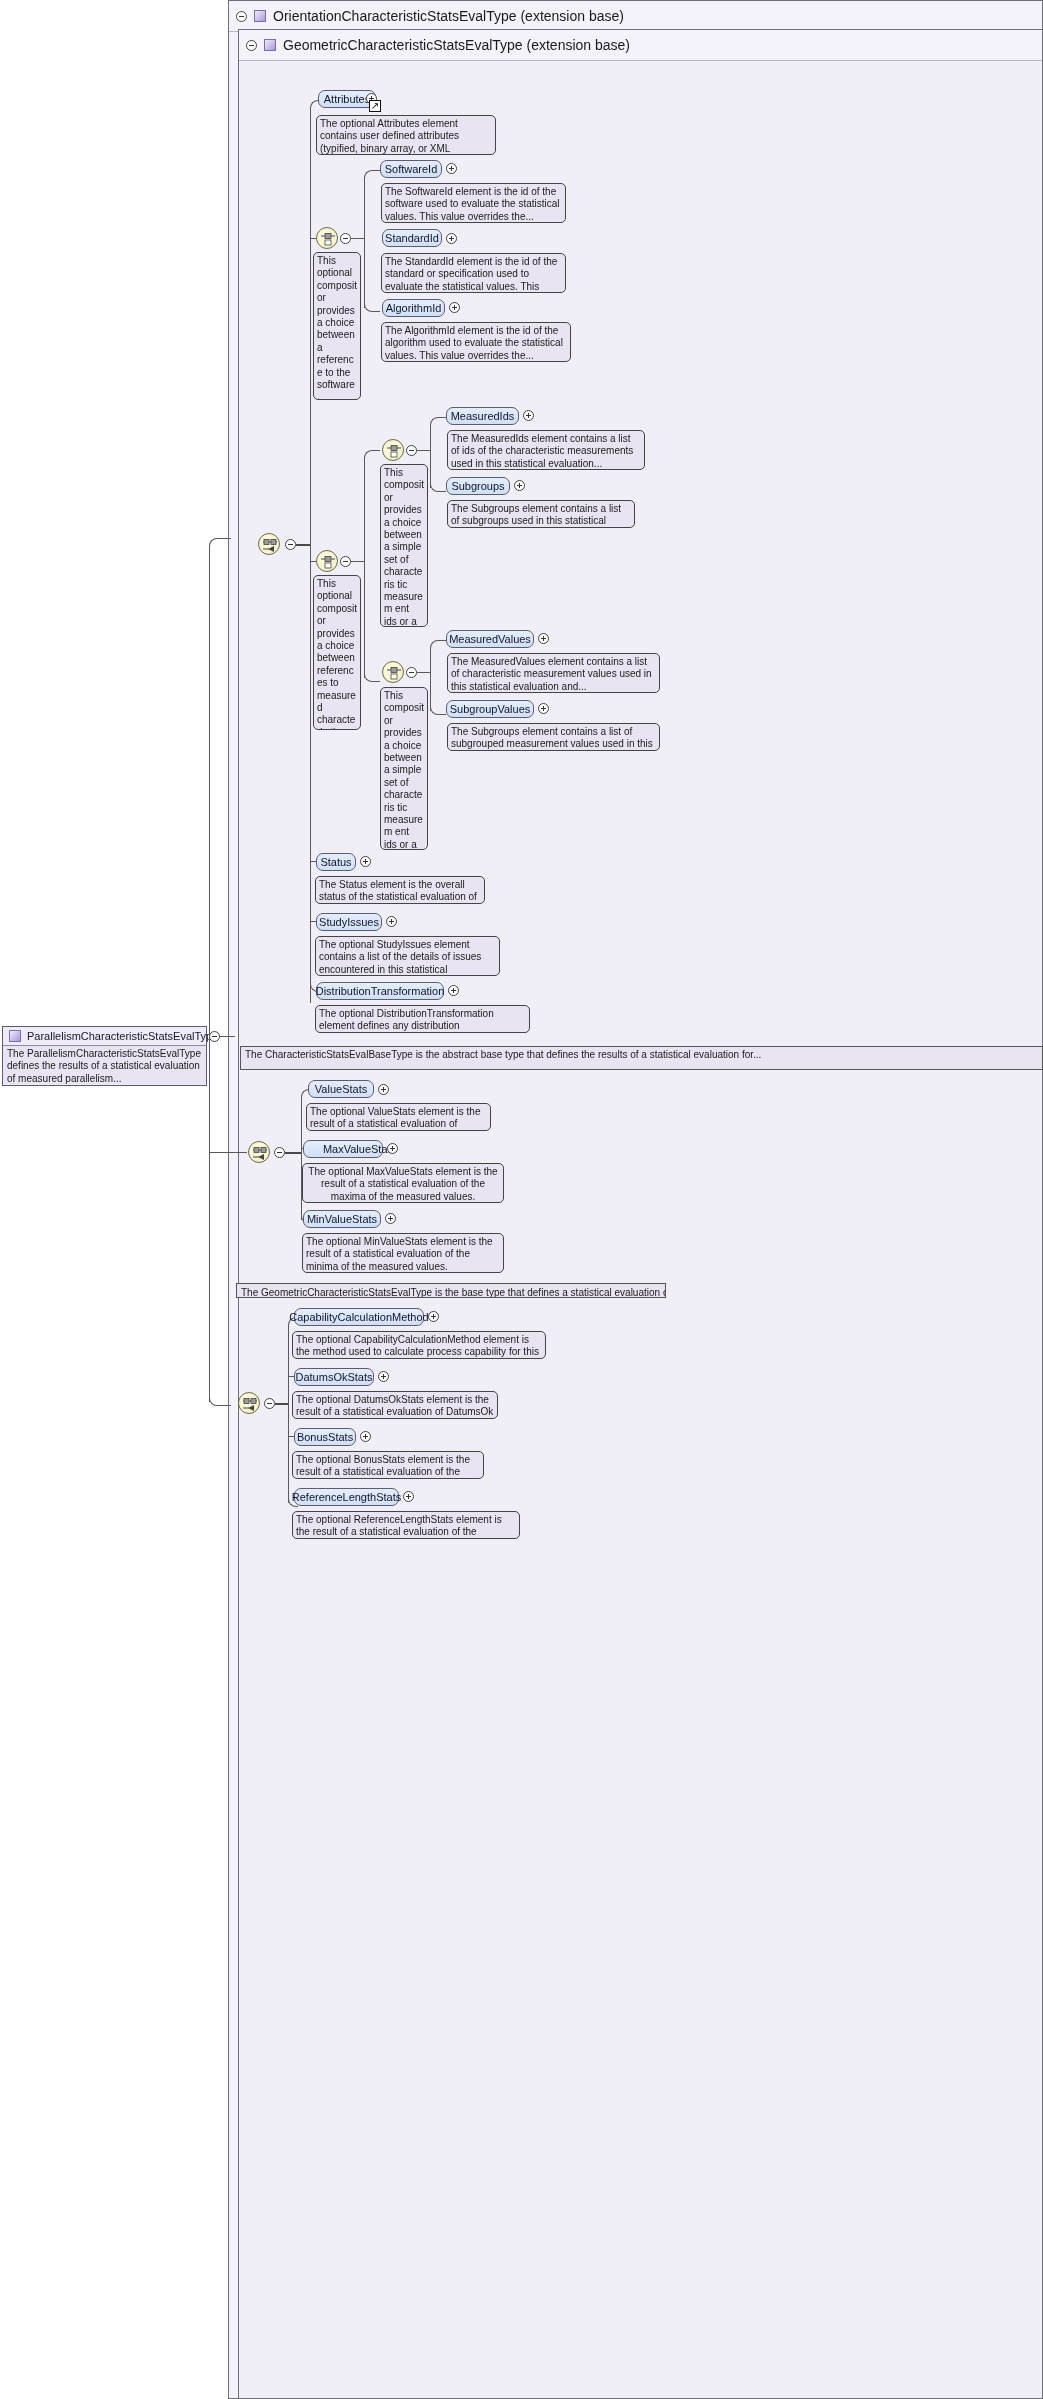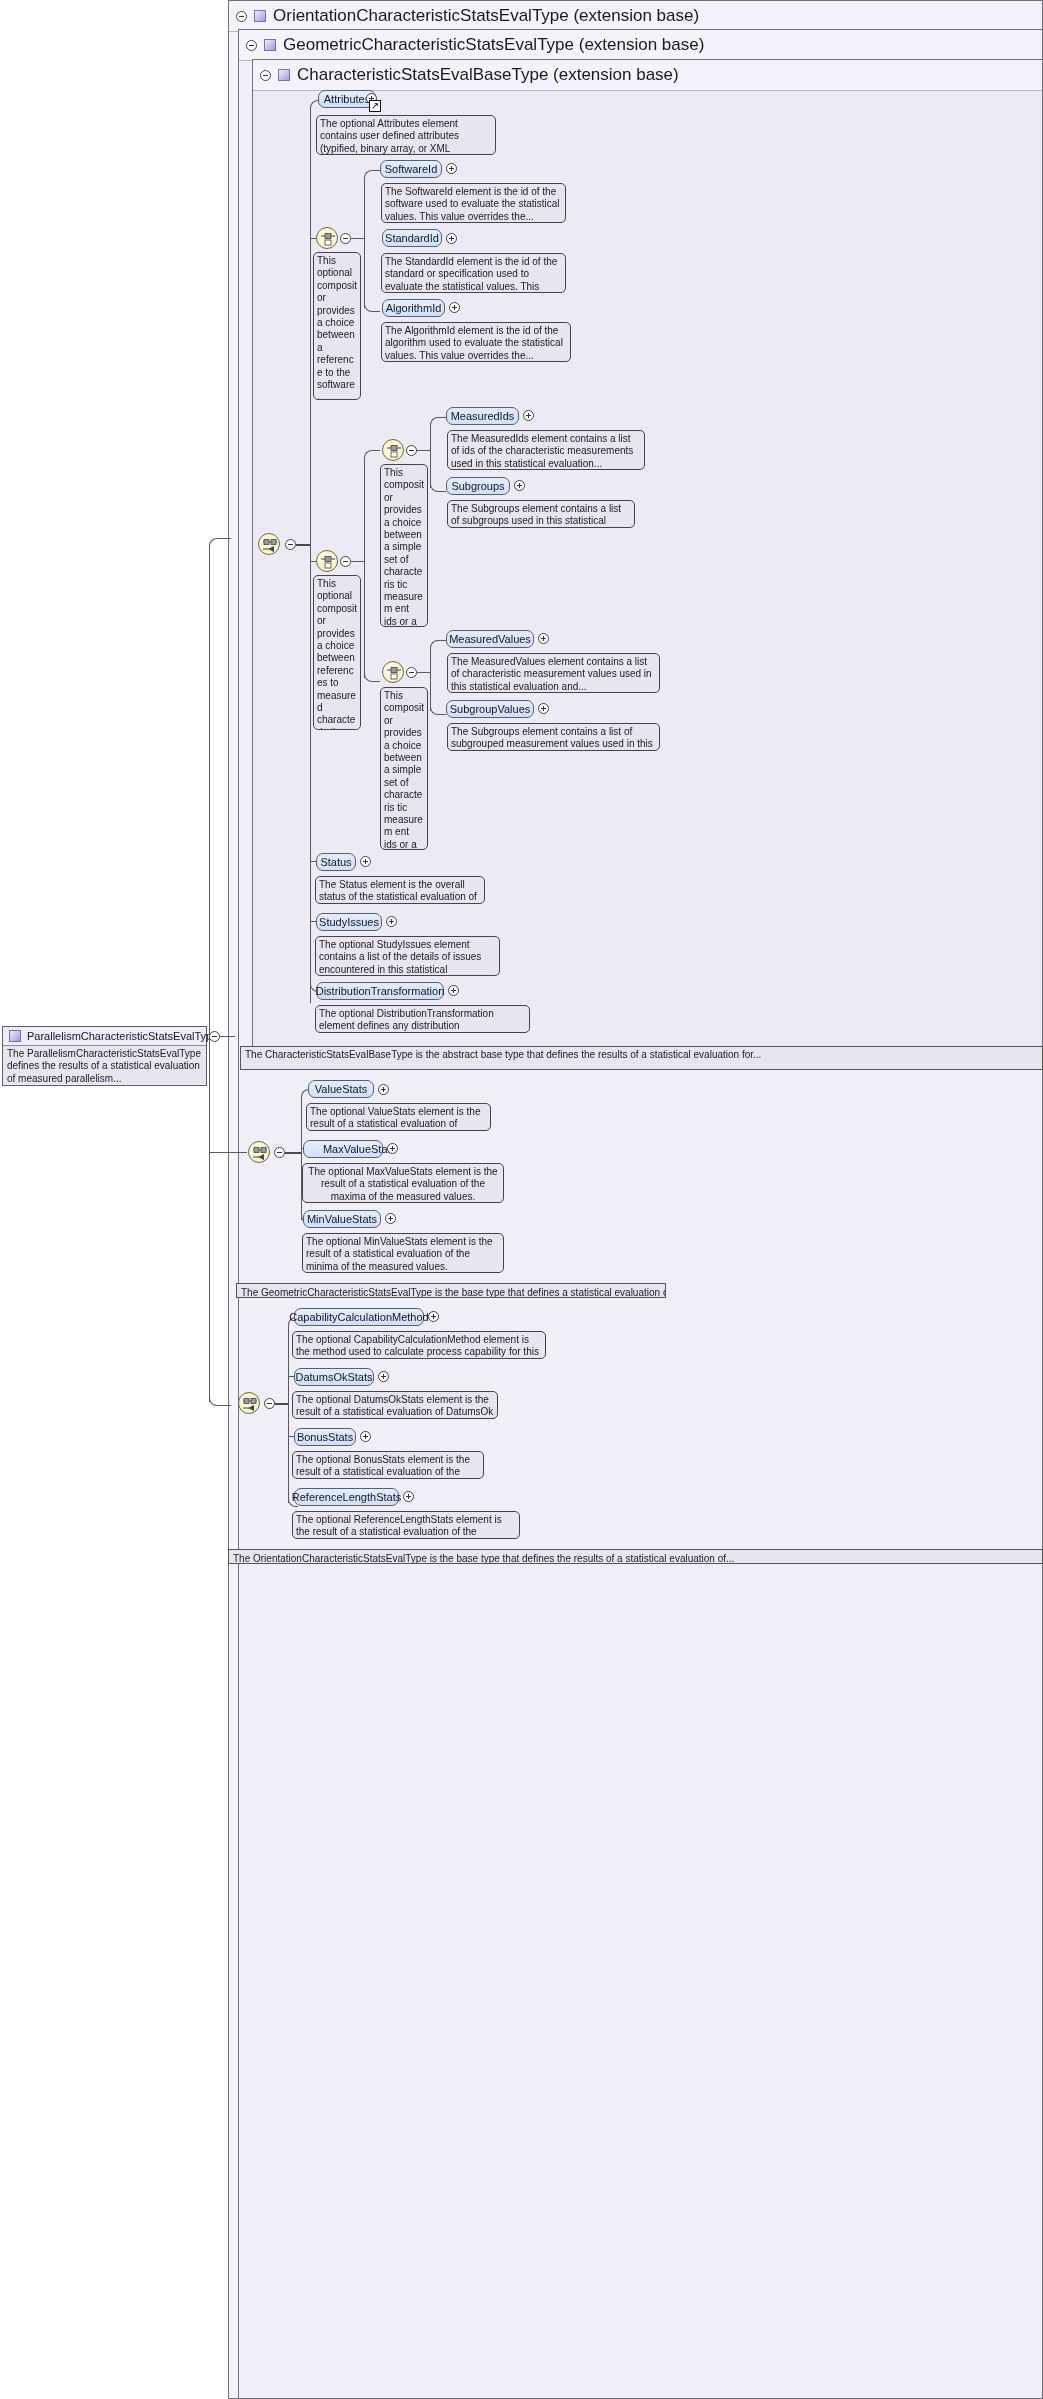--- a/index.html
+++ b/index.html
@@ -23,21 +23,21 @@
   }
   .frame-outer { background: #f4f2fa; }
   .frame-hdr {
     height: 31px;
     display: flex;
     align-items: center;
     gap: 7px;
     padding-left: 7px;
     border-bottom: 1px solid #b9b6c8;
     background: #f4f2fa;
-    font-size: 17px;
+    font-size: 14px;
     color: #1a1a1a;
     white-space: nowrap;
   }
   .minus-box {
     width: 11px; height: 11px;
     border: 1px solid #444;
     border-radius: 50%;
     position: relative;
     flex: 0 0 auto;
     background: #ffffff;
@@ -211,27 +211,20 @@
   </div>
 
   <div class="frame" style="left:238px; top:29px; width:805px; height:2370px; background:#f0eef7;">
     <div class="frame-hdr">
       <span class="minus-box"></span>
       <span class="type-swatch"></span>
       <span>GeometricCharacteristicStatsEvalType (extension base)</span>
     </div>
   </div>
 
-  <div class="frame" style="left:252px; top:59px; width:791px; height:1011px; background:#eceaf4;">
-    <div class="frame-hdr">
-      <span class="minus-box"></span>
-      <span class="type-swatch"></span>
-      <span>CharacteristicStatsEvalBaseType (extension base)</span>
-    </div>
-  </div>
 
   <div class="rootbox" style="left:2px; top:1026px; width:205px; height:60px;">
     <div class="rb-hdr">
       <span class="type-swatch"></span>
       <span>ParallelismCharacteristicStatsEvalType</span>
     </div>
     <div class="rb-doc" style="height:39px;">The ParallelismCharacteristicStatsEvalType defines the results of a statistical evaluation of measured parallelism...</div>
   </div>
   <div class="minus-std" style="left:209px; top:1031px;"></div>
   <div class="ln h" style="left:220px; top:1036px; width:15px;"></div>
@@ -511,17 +504,14 @@
   </div>
 
   <div class="node" style="left:294px; top:1488px; width:105px;">
     <span>ReferenceLengthStats</span>
   </div>
   <div class="plus" style="left:403px; top:1491px;"></div>
   <div class="anno" style="left:292px; top:1511px; width:228px; height:28px;">
     <span>The optional ReferenceLengthStats element is the result of a statistical evaluation of the measured length of the...</span>
   </div>
 
-  <div class="footer-doc" style="left:228px; top:1549px; width:815px; height:15px;">
-    <span>The OrientationCharacteristicStatsEvalType is the base type that defines the results of a statistical evaluation of...</span>
-  </div>
 
 </div>
 
 </body></html>

